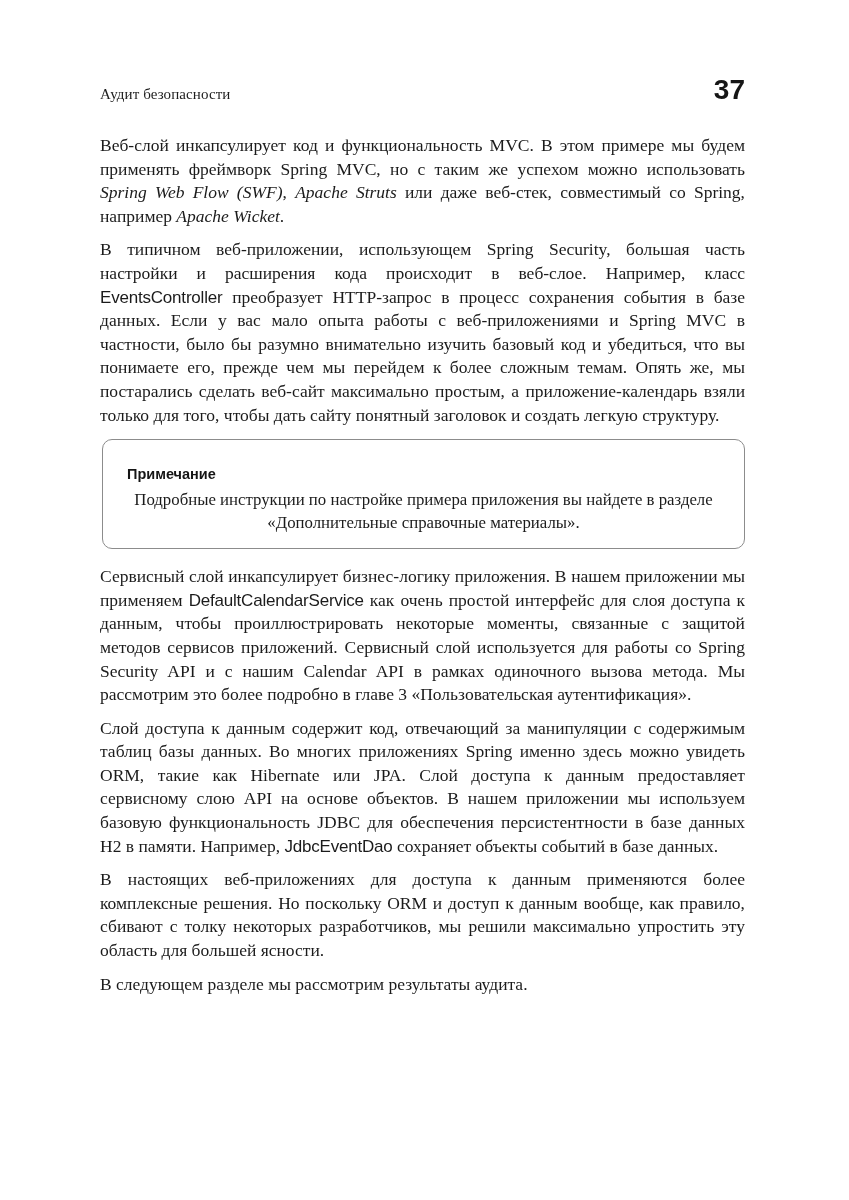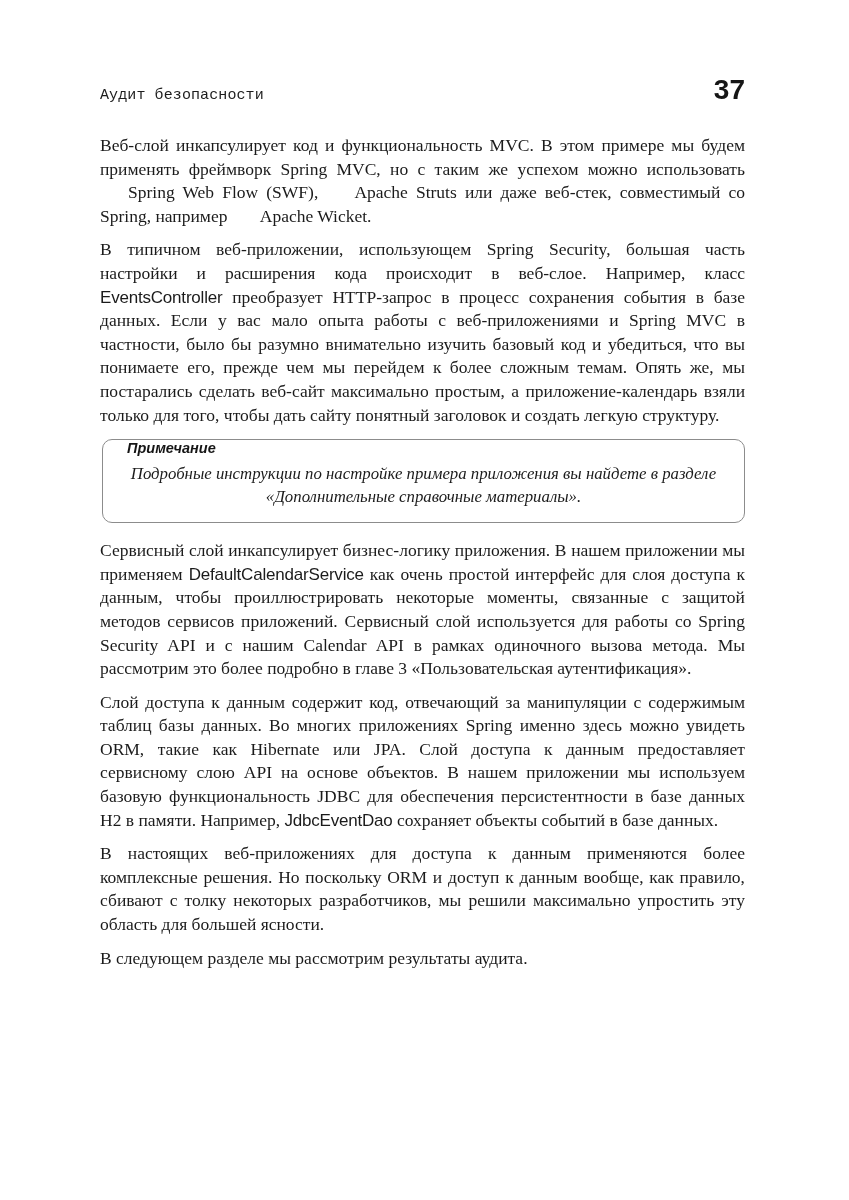--- a/index.html
+++ b/index.html
@@ -20,53 +20,52 @@
     height: 1200px;
     padding: 74px 104px 0 100px;
   }
   .running-head {
     display: flex;
     justify-content: space-between;
     align-items: baseline;
     margin-bottom: 28px;
   }
   .running-title {
-    font-family: Liberation Mono, monospace;
+    font-family: Liberation Serif, serif;
     font-size: 15px;
     letter-spacing: 0.1px;
     color: #1d1d1d;
   }
   .page-number {
     font-family: "Liberation Sans", sans-serif;
     font-size: 28px;
     font-weight: 700;
     color: #161616;
   }
   .body-text p.para {
     margin: 0 0 10px 0;
     font-size: 17.5px;
     line-height: 23.6px;
     text-align: justify;
     hyphens: auto;
     -webkit-hyphens: auto;
   }
   .body-text p.para span.italic {
-    margin-left: 28px;
+    font-style: italic;
   }
   .body-text p.para span.code {
     font-family: Liberation Sans, sans-serif;
     font-size: 17px;
     letter-spacing: -0.2px;
   }
   .note-box {
     border: 1px solid var(--note-border, #8c8c8c);
     border-radius: 10px;
-    padding: 0 24px 14px 24px;
+    padding: 26px 24px 14px 24px;
     margin: 12px 0 16px 2px;
-    font-style: italic;
   }
   .note-title {
     font-family: "Liberation Sans", sans-serif;
     font-weight: 700;
     font-size: 14.5px;
     color: #151515;
     margin-bottom: 7px;
   }
   .note-text {
     font-size: 16.8px;

